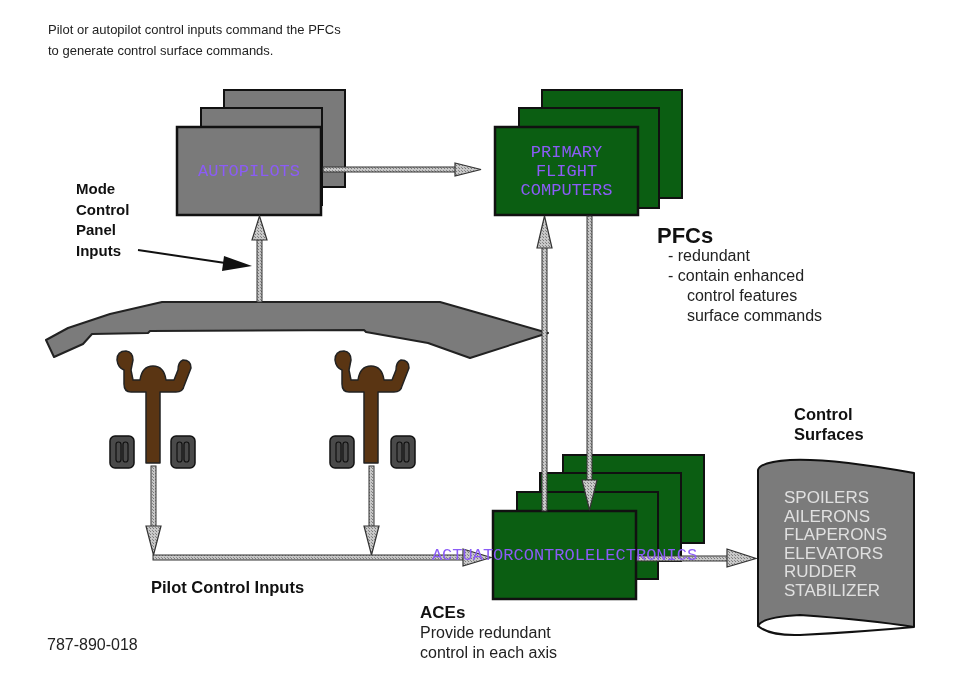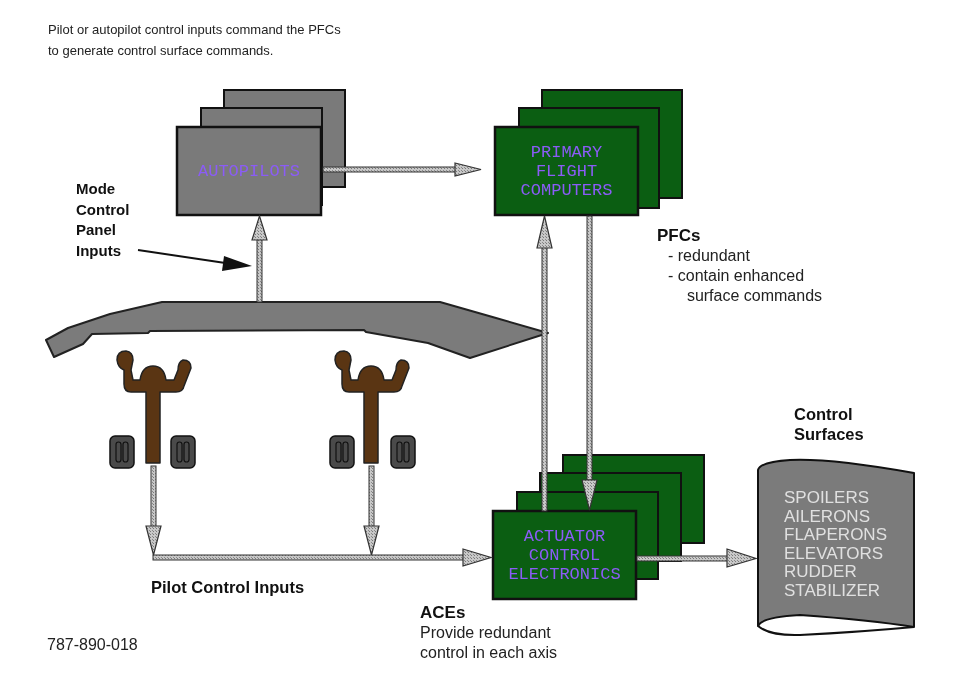--- a/index.html
+++ b/index.html
@@ -125,37 +125,38 @@
 </div>
 
 <div class="box-label" style="left:177px; top:127px; width:144px; height:88px;">AUTOPILOTS</div>
 
 <div class="box-label" style="left:495px; top:127px; width:143px; height:88px; flex-direction:column;">
   <div>PRIMARY</div>
   <div>FLIGHT</div>
   <div>COMPUTERS</div>
 </div>
 
-<div class="box-label" style="left:493px; top:511px; width:143px; height:88px; flex-direction:column;">
+<div class="box-label" style="left:493px; top:511px; width:143px; height:88px; flex-direction:row;">
   <div>ACTUATOR</div>
   <div>CONTROL</div>
   <div>ELECTRONICS</div>
 </div>
 
 <div class="txt bold note" style="left:76px; top:179px; font-size:15px; line-height:20.5px; color:#111;">
   <div>Mode</div>
   <div>Control</div>
   <div>Panel</div>
   <div>Inputs</div>
 </div>
 
 <div class="txt note" style="left:657px; top:226px;">
-  <div class="bold" style="font-size:17px; color:#111;">PFCs</div>
+  <div class="bold" style="font-size:22px; color:#111;">PFCs</div>
   <div style="padding-left: 11px; white-space: pre;">- redundant</div>
   <div style="padding-left: 11px; white-space: pre;">- contain enhanced</div>
+  <div style="padding-left: 21px; white-space: pre;">  control features</div>
   <div style="padding-left: 21px; white-space: pre;">  surface commands</div>
 </div>
 
 <div class="txt bold" style="left:794px; top:404px; font-size:16.5px; line-height:20px; color:#111;">
   <div>Control</div>
   <div>Surfaces</div>
 </div>
 
 <div class="surf-list">
   <div>SPOILERS</div>

